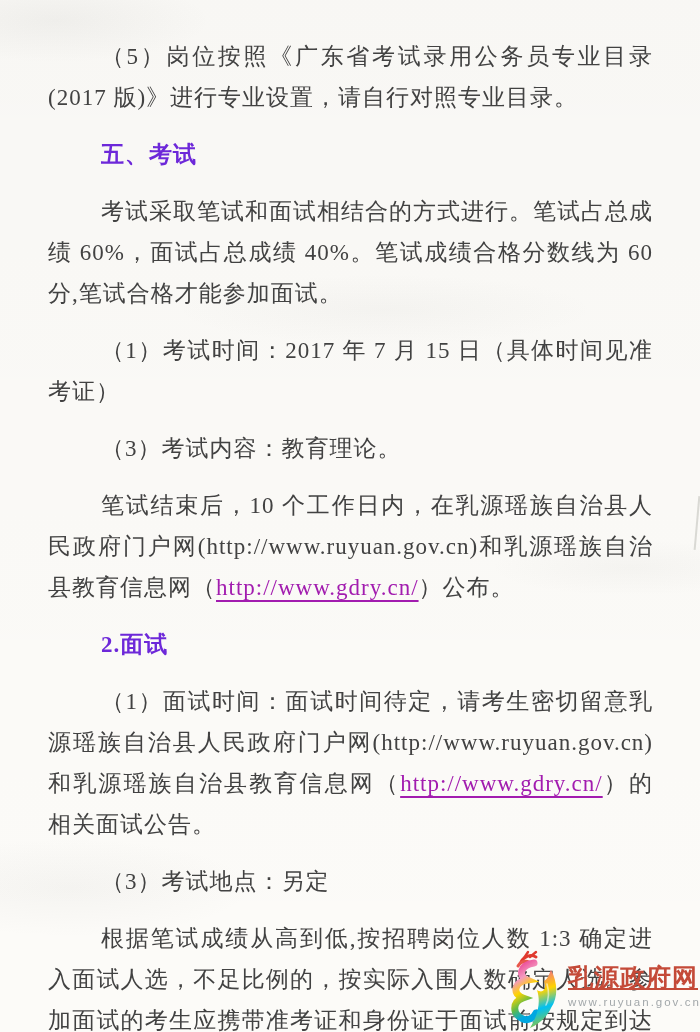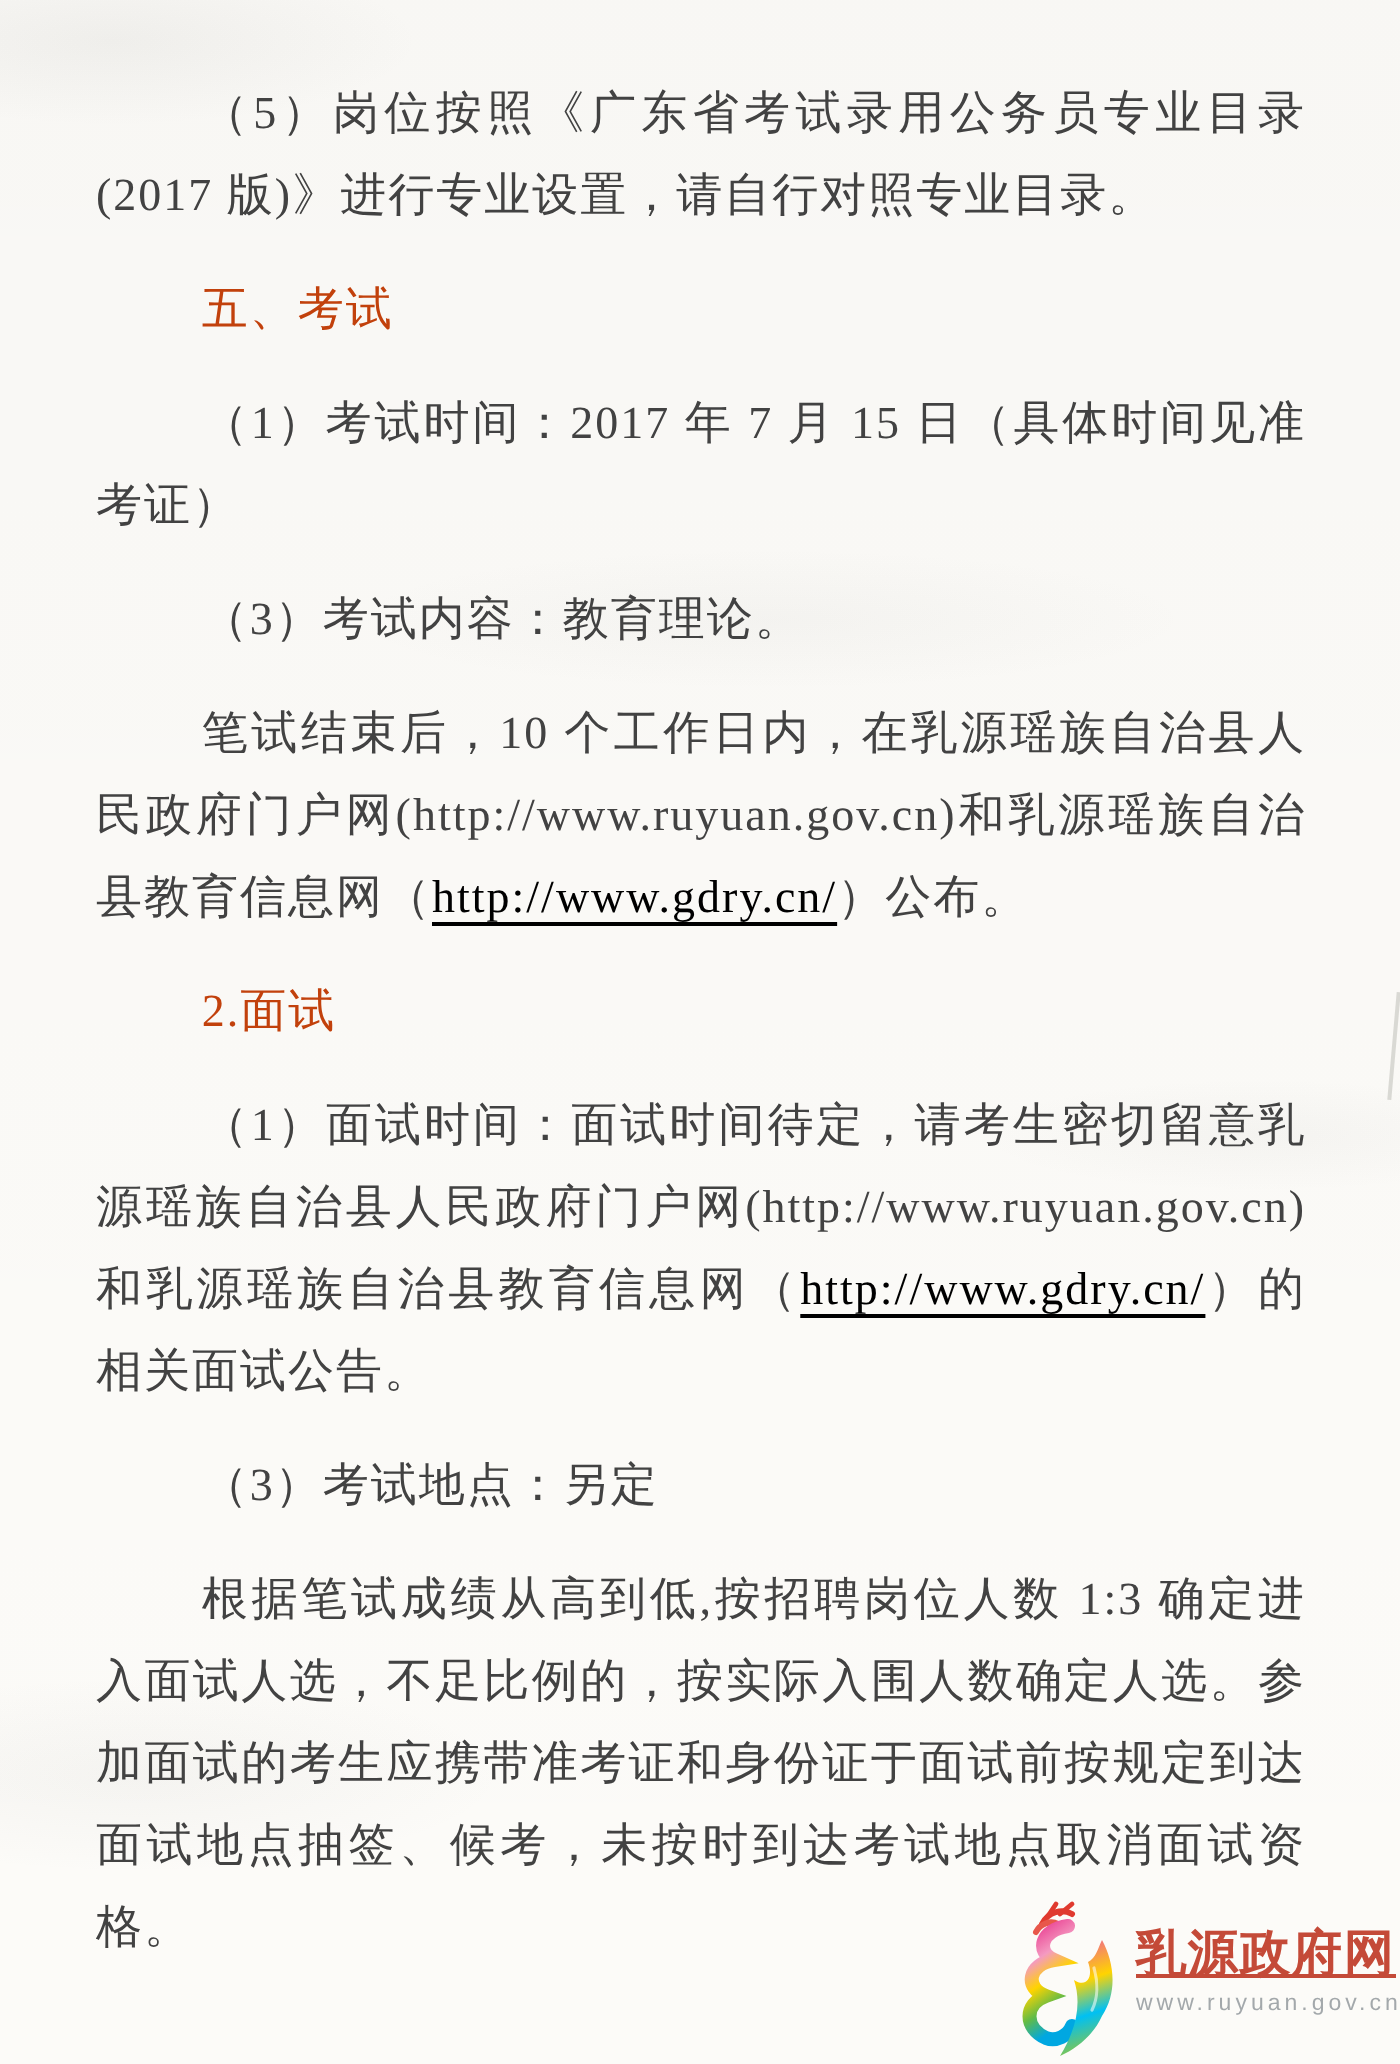--- a/index.html
+++ b/index.html
@@ -24,23 +24,23 @@
   }
 
   .doc {
     position:absolute; top:20px; left:32px; width:637px;
     font-size:23px; line-height:41px;
     color:#424242;
     text-align:justify;
     letter-spacing:1px;
   }
   .doc p { text-indent:2.3em; margin:16px; }
-  .doc p.heading { font-weight:normal; color:#c2410c; }
+  .doc p.heading { font-weight:bold; color:#6d28d9; }
   .doc-link {
-    color:#000000;
+    color:#a21caf;
     text-decoration:underline;
     text-underline-offset:5px;
     cursor:pointer;
   }
 
   
   .scan-line {
     position:absolute; right:3px; top:496px;
     width:1.5px; height:54px;
     background:#c8c7c2;
@@ -68,20 +68,21 @@
 </style>
 </head>
 <body>
 
 <div class="page" style="background: rgb(252, 251, 248);">
   <div class="paper-texture"></div>
 
   <main class="doc" style="color: rgb(66, 66, 66);">
       <p class="para"><span>（5）岗位按照《广东省考试录用公务员专业目录(2017 版)》进行专业设置，请自行对照专业目录。</span></p>
       <p class="heading"><span>五、考试</span></p>
+      <p class="para"><span>考试采取笔试和面试相结合的方式进行。笔试占总成绩 60%，面试占总成绩 40%。笔试成绩合格分数线为 60 分,笔试合格才能参加面试。</span></p>
       <p class="para"><span>（1）考试时间：2017 年 7 月 15 日（具体时间见准考证）</span></p>
       <p class="para"><span>（3）考试内容：教育理论。</span></p>
       <p class="para"><span>笔试结束后，10 个工作日内，在乳源瑶族自治县人民政府门户网(http://www.ruyuan.gov.cn)和乳源瑶族自治县教育信息网（</span><a class="doc-link">http://www.gdry.cn/</a><span>）公布。</span></p>
       <p class="heading"><span>2.面试</span></p>
       <p class="para"><span>（1）面试时间：面试时间待定，请考生密切留意乳源瑶族自治县人民政府门户网(http://www.ruyuan.gov.cn)和乳源瑶族自治县教育信息网（</span><a class="doc-link">http://www.gdry.cn/</a><span>）的相关面试公告。</span></p>
       <p class="para"><span>（3）考试地点：另定</span></p>
       <p class="para"><span>根据笔试成绩从高到低,按招聘岗位人数 1:3 确定进入面试人选，不足比例的，按实际入围人数确定人选。参加面试的考生应携带准考证和身份证于面试前按规定到达面试地点抽签、候考，未按时到达考试地点取消面试资格。</span></p>
     </main>
 
   <div class="scan-line"></div>

